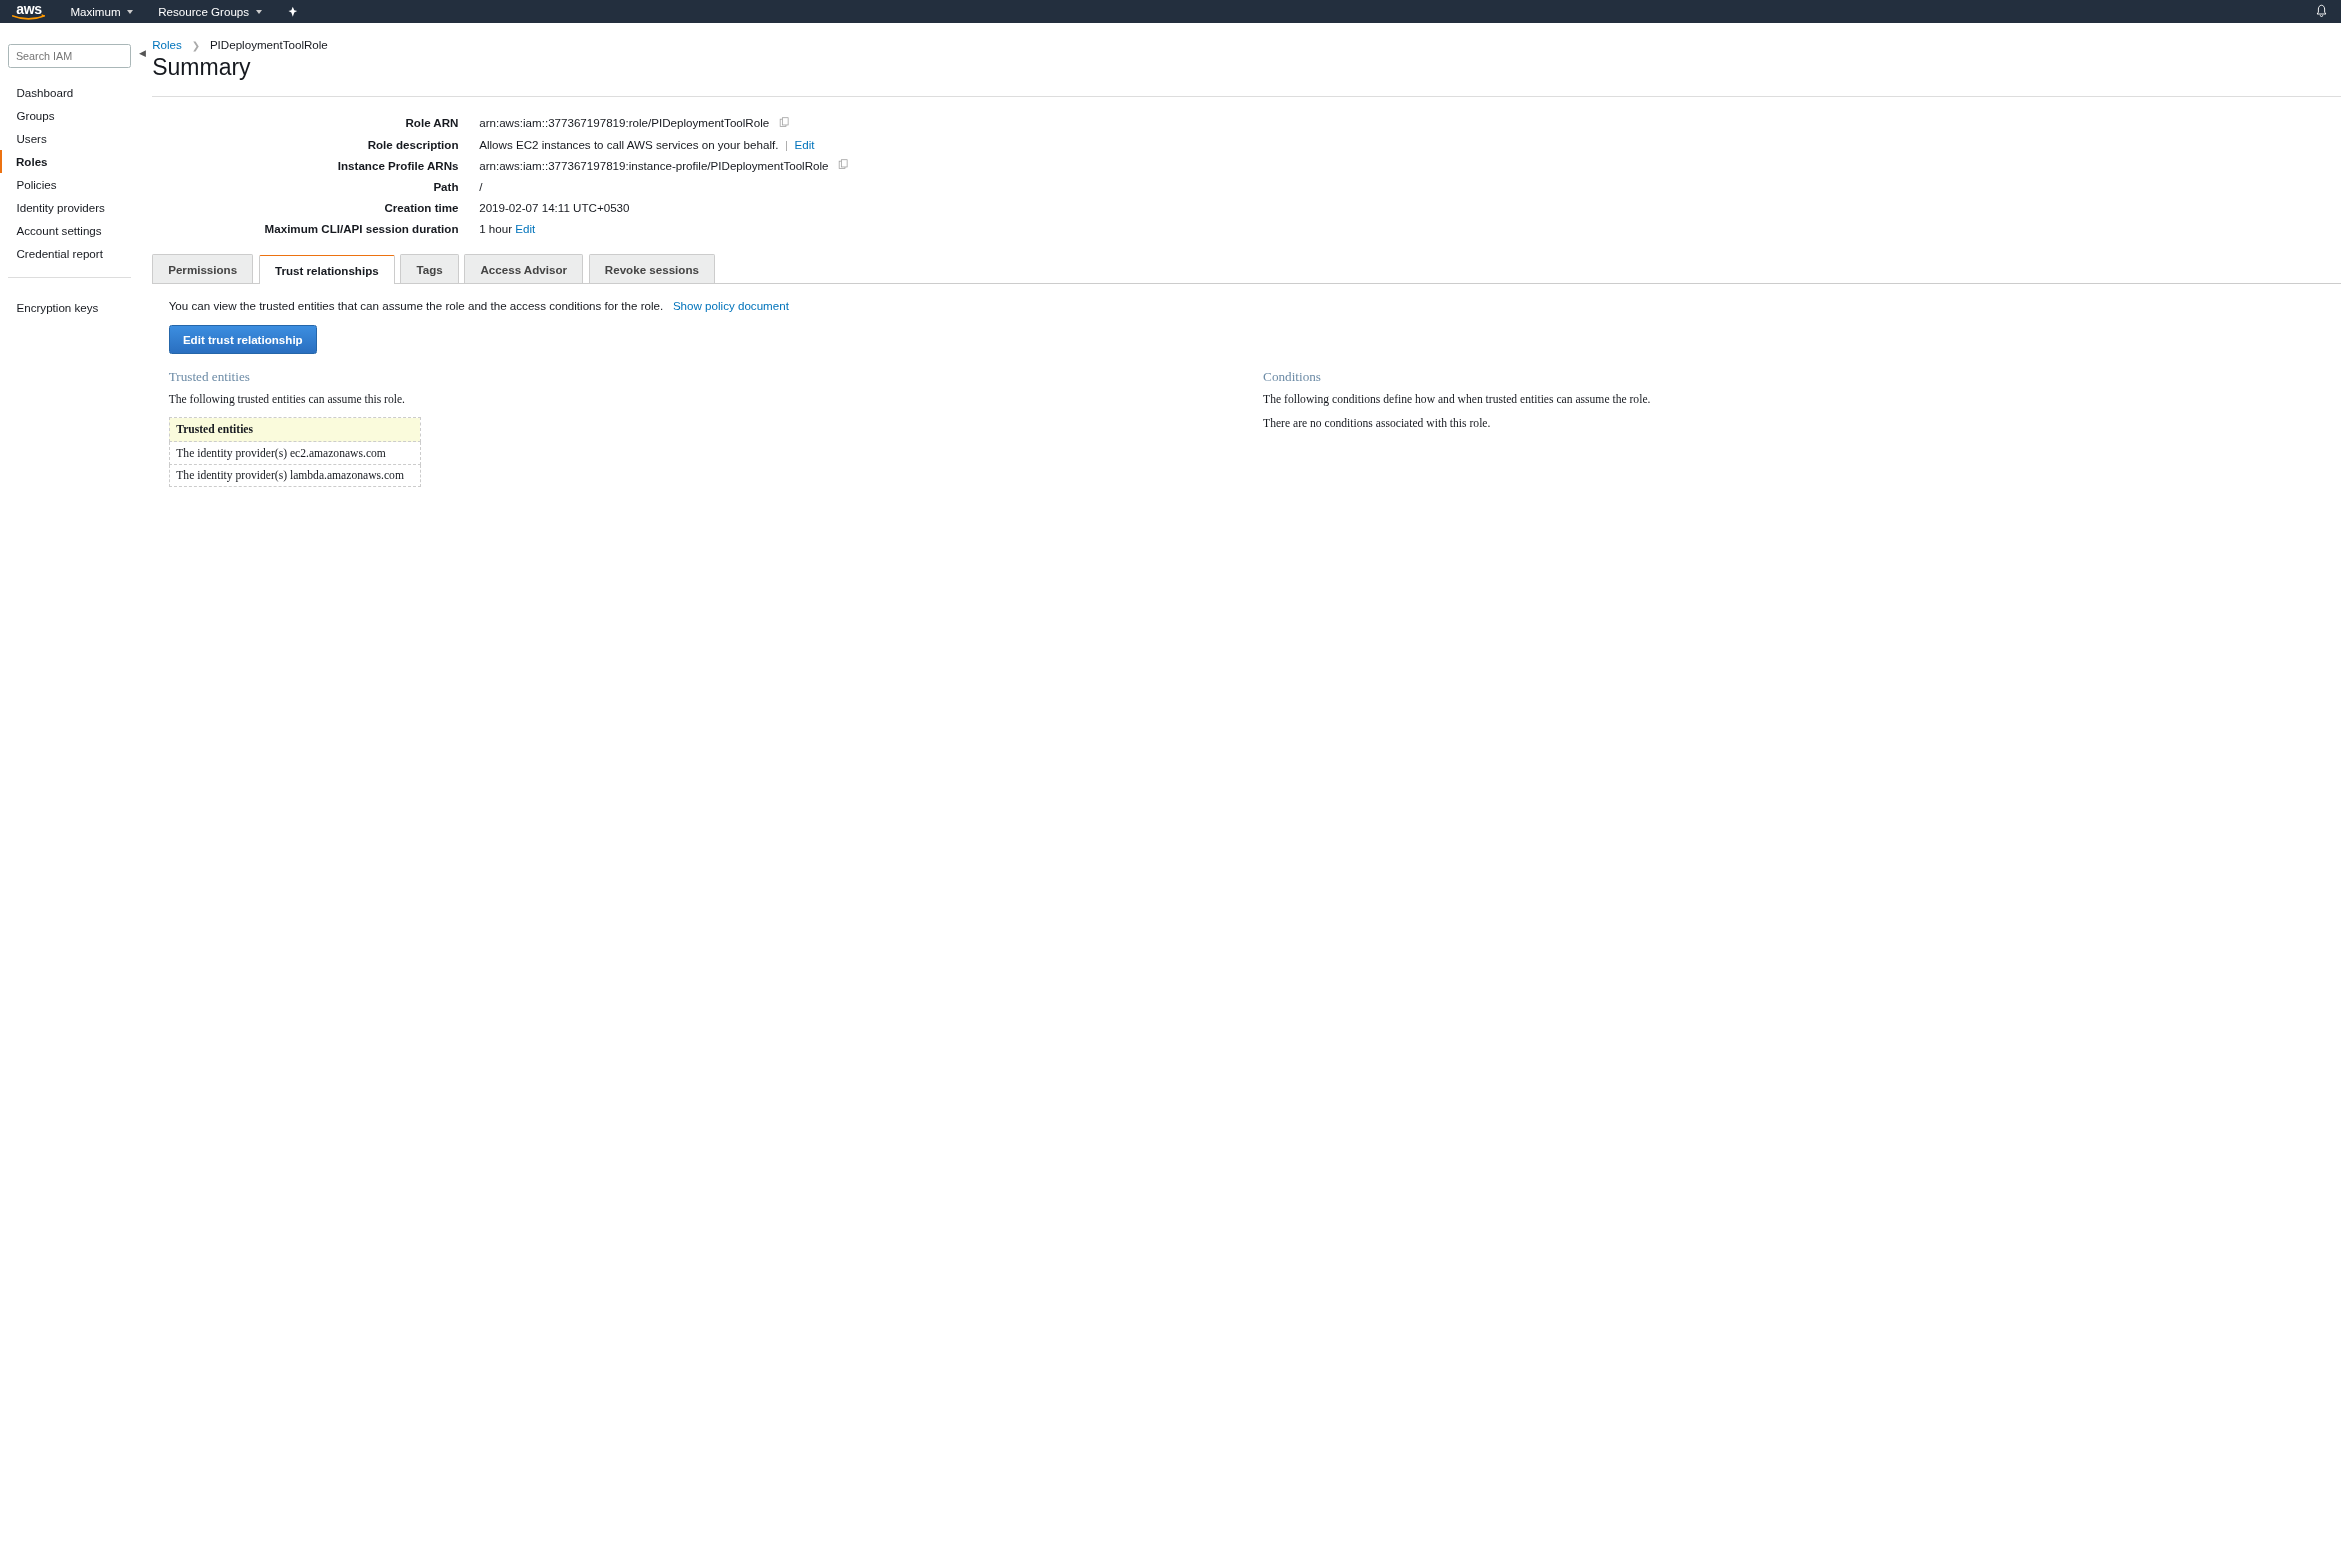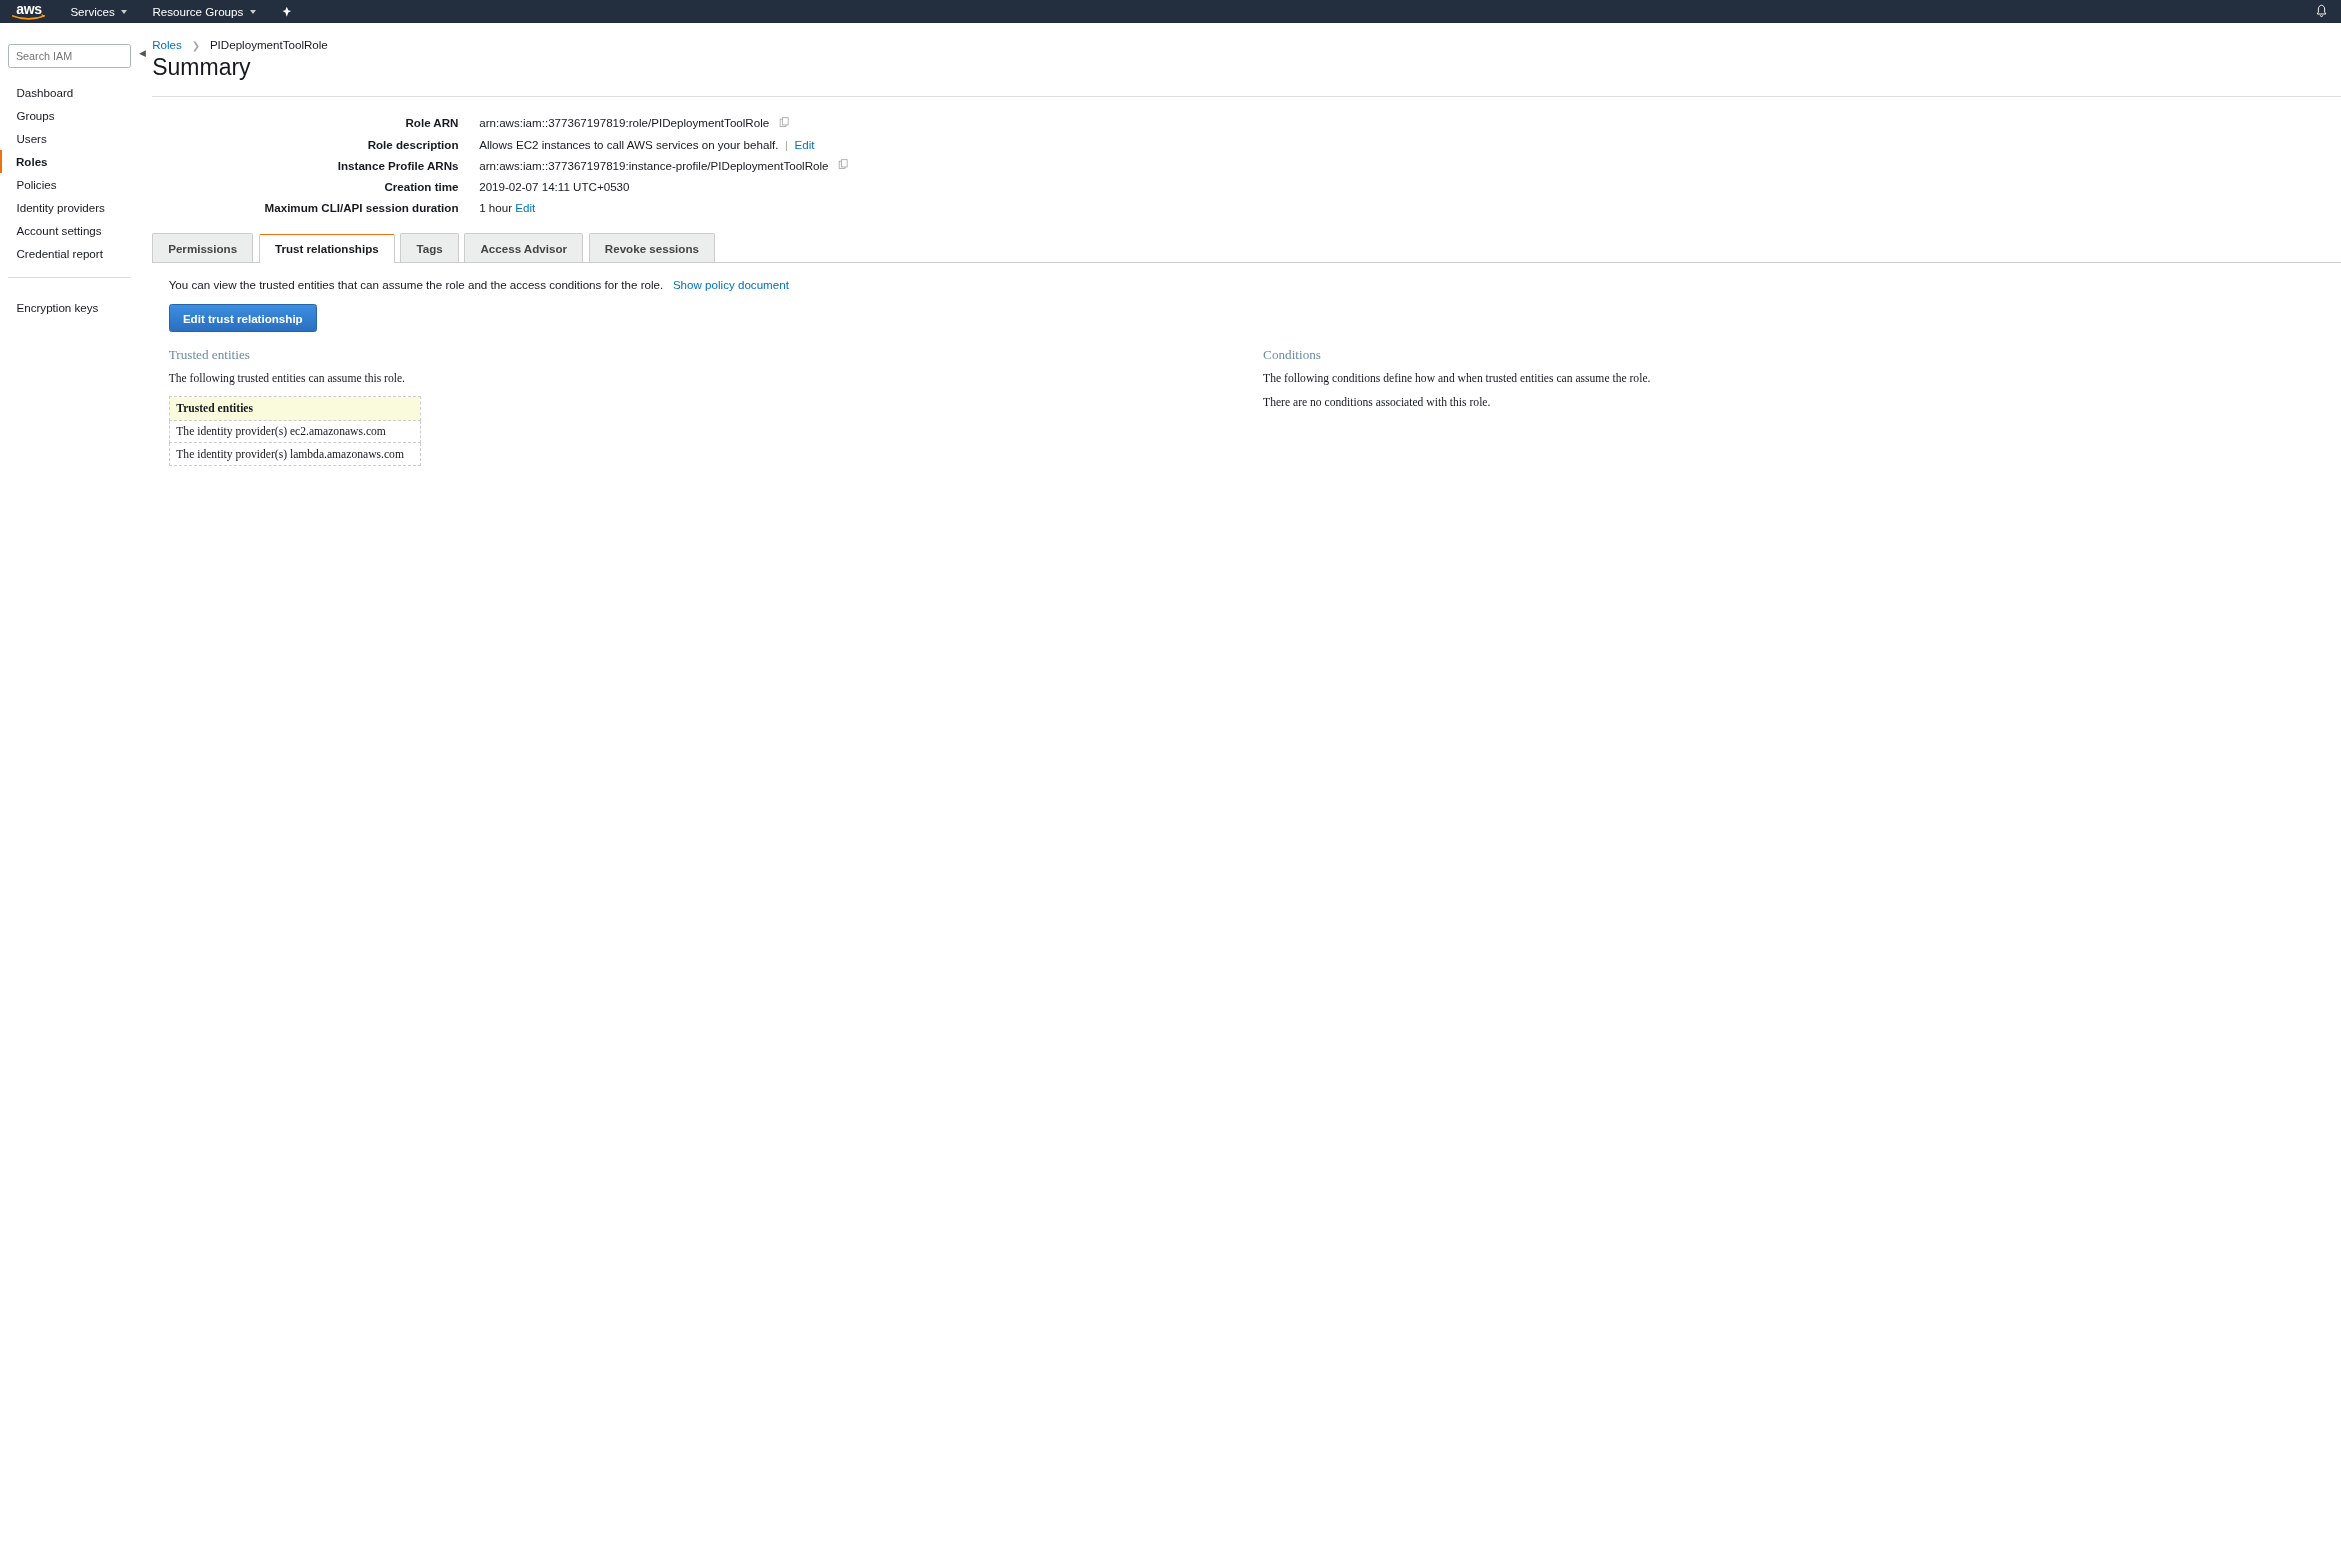--- a/index.html
+++ b/index.html
@@ -162,21 +162,21 @@
 <div class="topnav">
   <div class="topnav-left">
     <div class="aws-logo">
       <span class="aws-logo-text">aws</span>
       <svg class="aws-logo-smile" viewBox="0 0 40 8">
           <path d="M0 2 Q20 10 40 2" stroke="#ff9900" stroke-width="2" fill="none"></path>
           <path d="M36 0 L40 2 L36 4" fill="#ff9900"></path>
         </svg>
     </div>
     <div class="topnav-item">
-      <span>Services</span>
+      <span>Maximum</span>
       <span class="caret-down"></span>
     </div>
     <div class="topnav-item">
       <span>Resource Groups</span>
       <span class="caret-down"></span>
     </div>
     <div class="topnav-item">
       <svg width="11.6" height="11.6" viewBox="0 0 16 16">
           <path d="M8 1 L10 6 L14 7 L10 9 L8 15 L6 9 L2 7 L6 6 Z" fill="#fff"></path>
         </svg>
@@ -248,20 +248,26 @@
         </div>
         <div class="summary-row">
           <div class="summary-label">Instance Profile ARNs</div>
           <div class="summary-value">
             <span>arn:aws:iam::377367197819:instance-profile/PIDeploymentToolRole</span>
             <svg class="copy-icon" viewBox="0 0 16 16">
                 <rect x="3" y="3" width="8" height="10" fill="none" stroke="#555"></rect>
                 <rect x="6" y="1" width="8" height="10" fill="#fff" stroke="#555"></rect>
               </svg>
           </div>
+        </div>
+        <div class="summary-row">
+          <div class="summary-label">Path</div>
+          <div class="summary-value">
+              <span>/</span>
+            </div>
         </div>
         <div class="summary-row">
           <div class="summary-label">Creation time</div>
           <div class="summary-value">
               <span>2019-02-07 14:11 UTC+0530</span>
             </div>
         </div>
         <div class="summary-row">
           <div class="summary-label">Maximum CLI/API session duration</div>
           <div class="summary-value">

